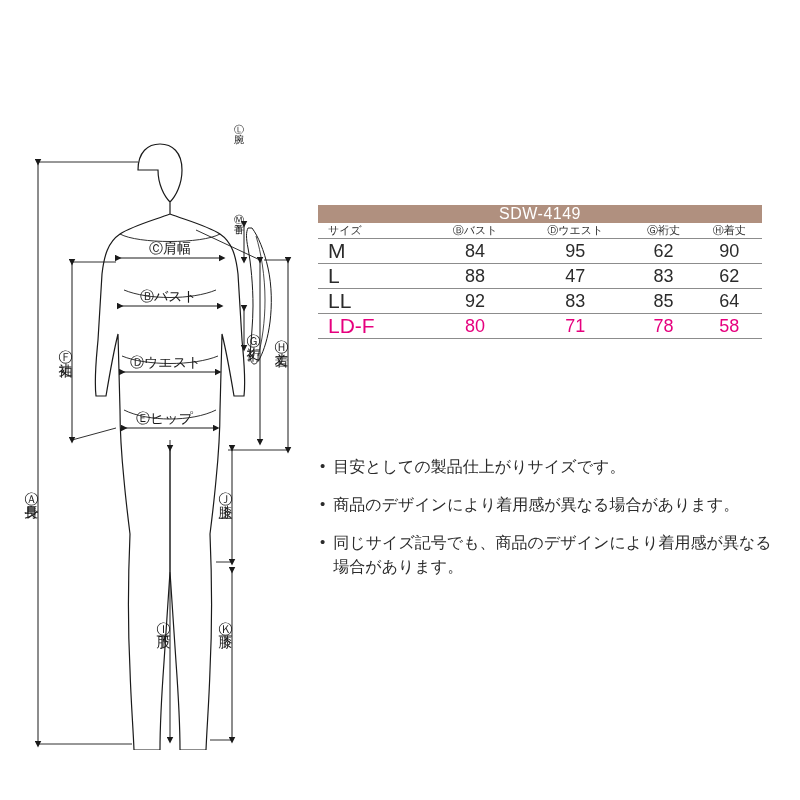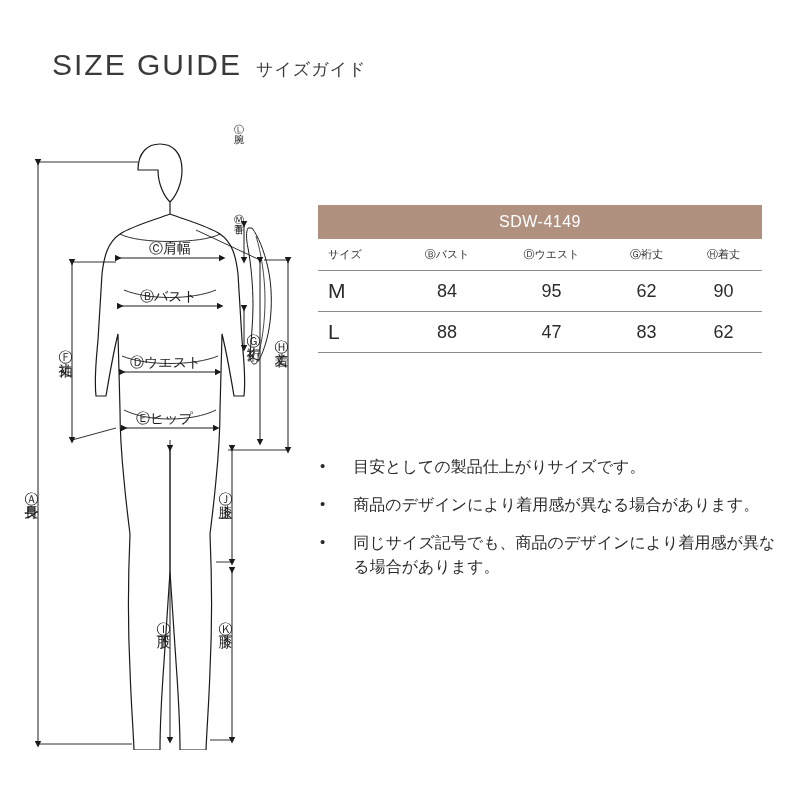--- a/index.html
+++ b/index.html
@@ -28,21 +28,21 @@
   .figure{position:absolute;left:20px;top:110px;width:300px;height:640px;}
   .figure svg{display:block;}
 
   
   .table-wrap{position:absolute;left:318px;top:205px;width:450px;}
   table.size{
     border-collapse:collapse;width:444px;
     font-size:19px;
   }
   table.size th,table.size td{
-    padding:8px;margin:0;text-align:center;font-weight:normal;
+    padding:0;margin:0;text-align:center;font-weight:normal;
   }
   .code-row td{
     background:#b0907f;color:#ffffff;text-align:left;
     font-size:16px;padding:6px 0 6px 10px;letter-spacing:.5px;
   }
   .head-row td{
     font-size:11px;color:#2b2b2b;padding:10px 0 8px 0;
     border-bottom:1px solid #8c8c8c;
   }
   .head-row td.lbl{text-align:left;padding-left:10px;}
@@ -53,31 +53,27 @@
   .data-row td.lbl{text-align:left;padding-left:10px;font-size:21px;}
   .data-row.highlight td{color:#e6007e;}
 
   
   .notes{position:absolute;left:320px;top:455px;width:460px;}
   .note{
     display:flex;gap:8px;font-size:16px;line-height:1.5;color:#2b2b2b;
     margin-bottom:14px;
   }
   .note .dot{font-size:15px;line-height:1.5;}
-  .note .txt{flex:1;margin-left:20px;}
+  .note .txt{flex:1;}
 </style>
 </head>
 <body>
 
 <div class="page">
 
-  <div class="title-row">
-    <span class="title-en">SIZE GUIDE</span>
-    <span class="title-jp">サイズガイド</span>
-  </div>
 
   <div class="figure">
     <svg width="300" height="640" viewBox="0 0 300 640" xmlns="http://www.w3.org/2000/svg">
       <defs>
         <marker id="ah" markerWidth="7" markerHeight="7" refX="3.5" refY="3.5" orient="auto">
           <path d="M0,0 L7,3.5 L0,7 z" fill="#1a1a1a"></path>
         </marker>
       </defs>
       <g stroke="#1a1a1a" fill="none" stroke-width="1.1">
 
@@ -191,20 +187,34 @@
           <td>62</td>
           <td>90</td>
         </tr>
         <tr class="data-row">
           <td class="lbl">L</td>
           <td>88</td>
           <td>47</td>
           <td>83</td>
           <td>62</td>
         </tr>
+        <tr class="data-row">
+          <td class="lbl">LL</td>
+          <td>92</td>
+          <td>83</td>
+          <td>85</td>
+          <td>64</td>
+        </tr>
+        <tr class="data-row highlight">
+          <td class="lbl">LD-F</td>
+          <td>80</td>
+          <td>71</td>
+          <td>78</td>
+          <td>58</td>
+        </tr>
       </tbody>
     </table>
   </div>
 
   <div class="notes">
     <div class="note">
       <span class="dot">•</span>
       <span class="txt">目安としての製品仕上がりサイズです。</span>
     </div>
     <div class="note">

